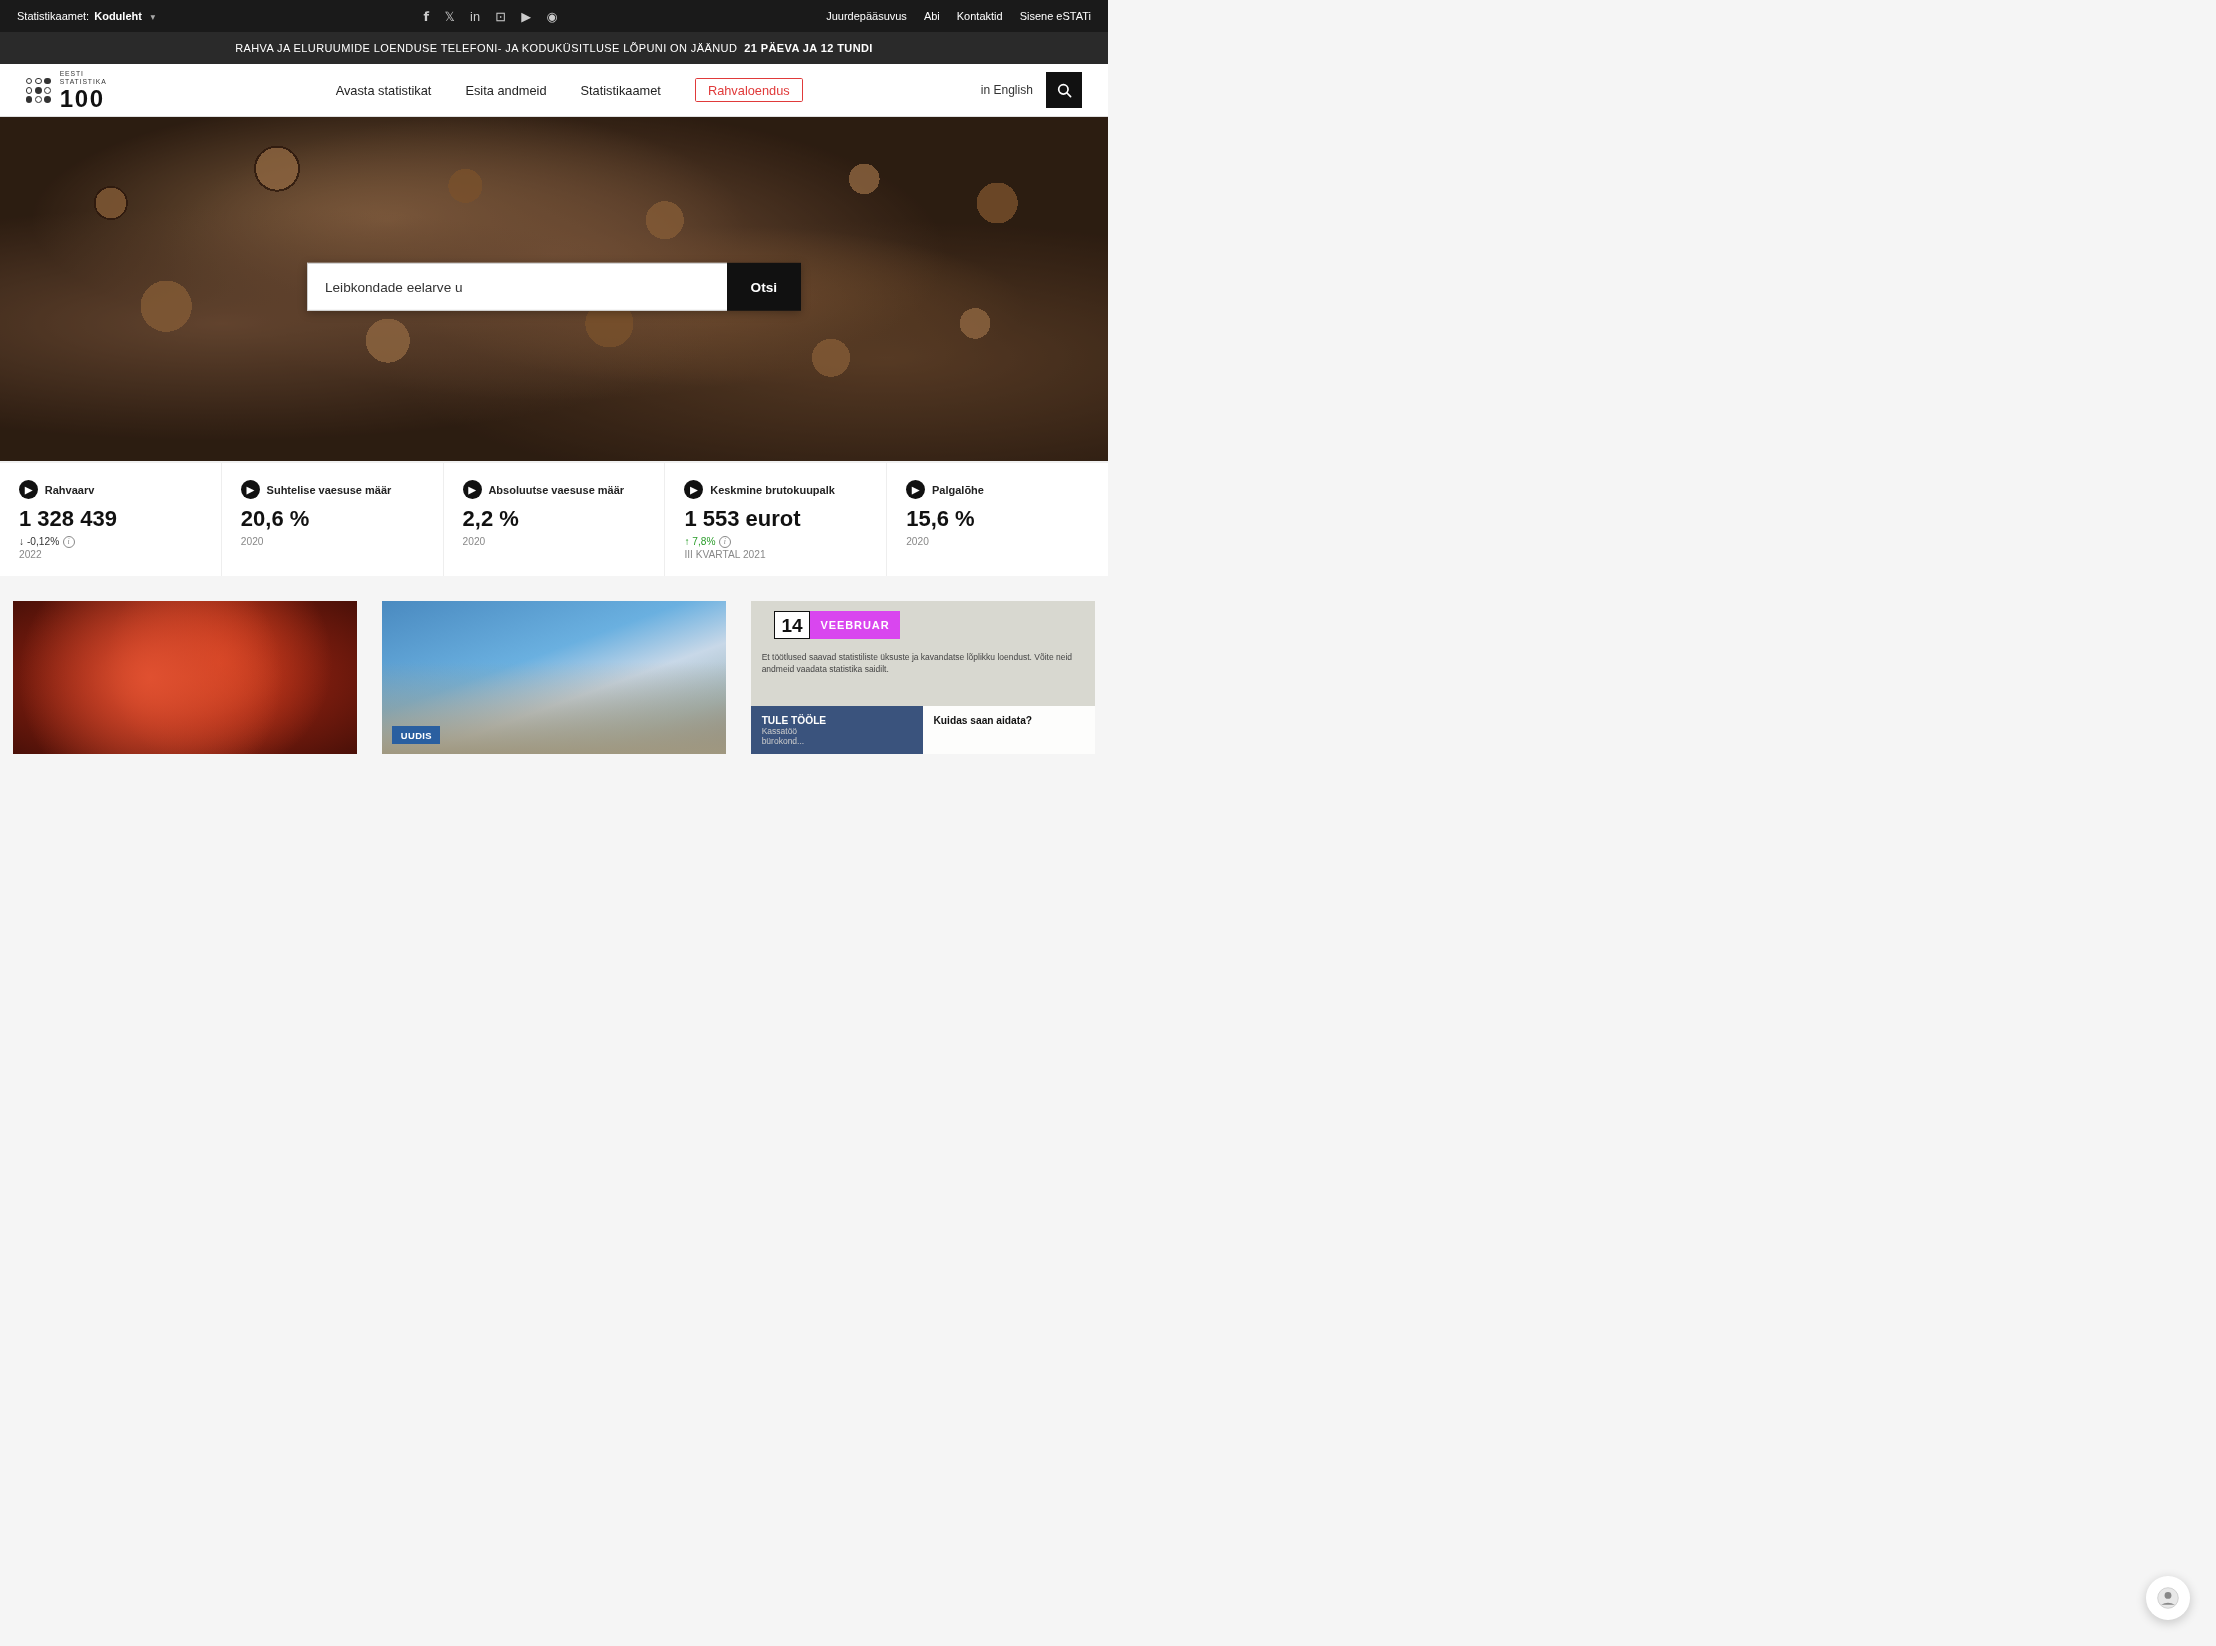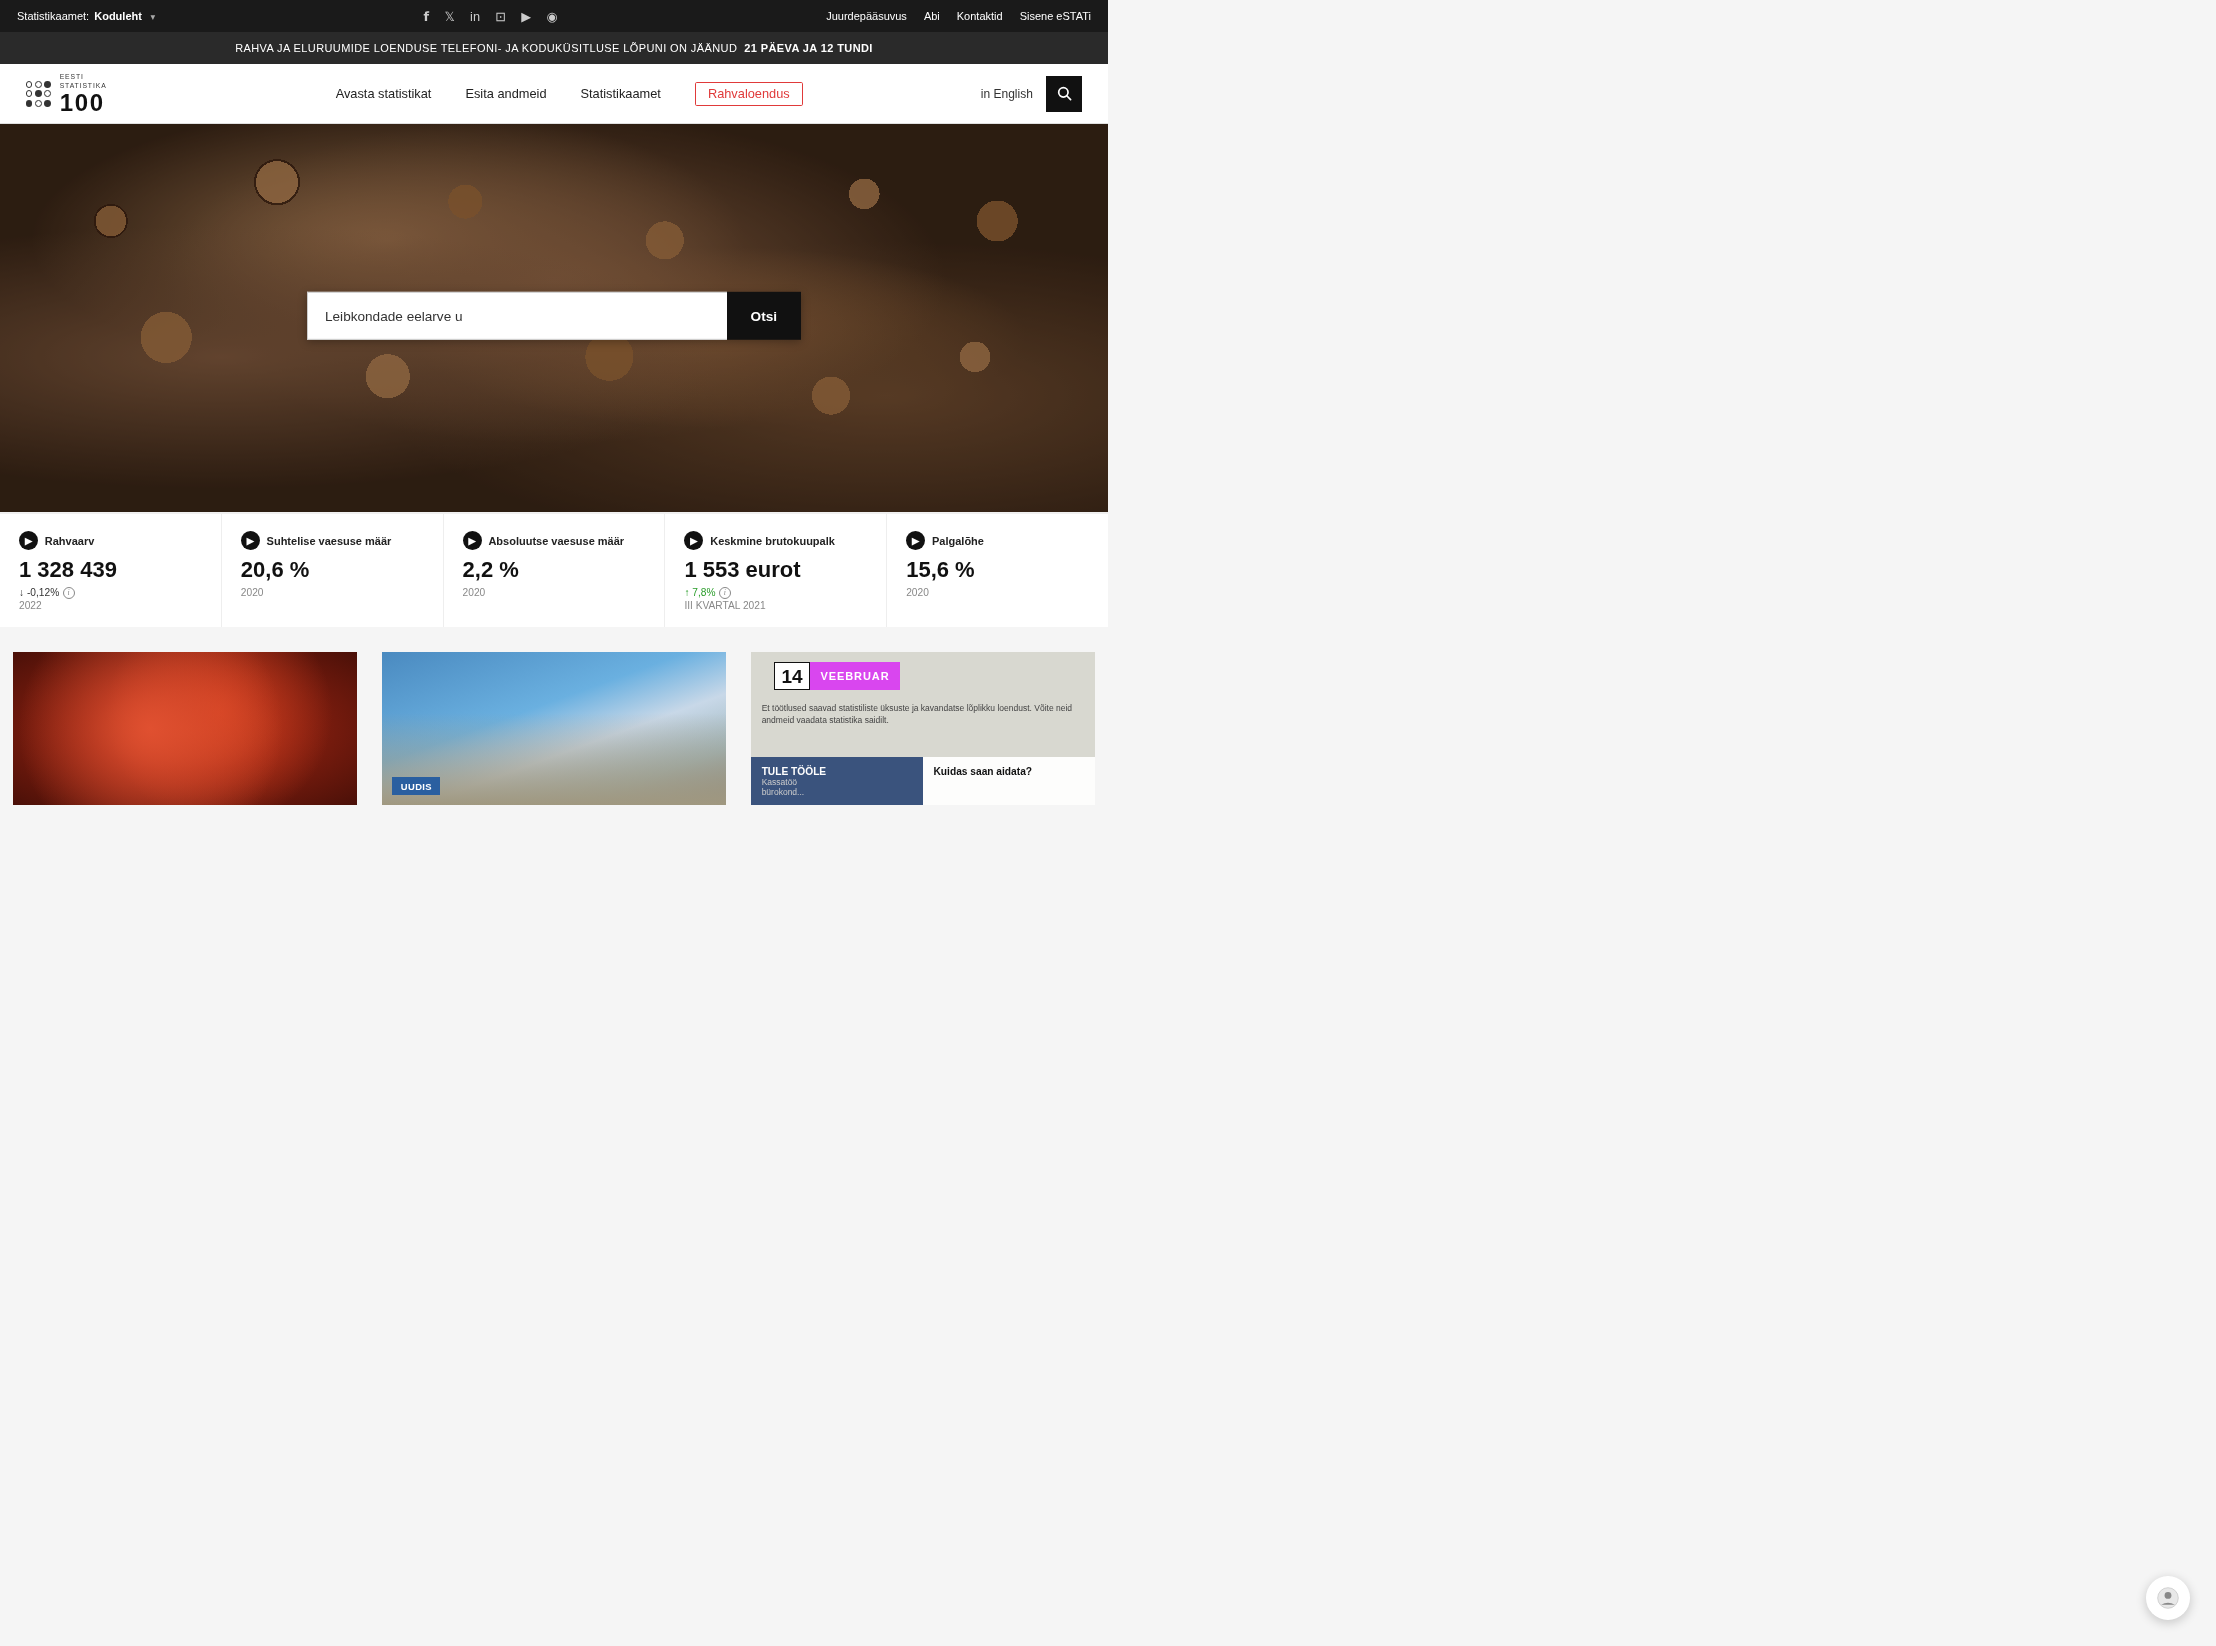--- a/index.html
+++ b/index.html
@@ -64,21 +64,21 @@
     }
     .banner strong { font-weight: bold; }
 
     
     .header {
       background: #fff;
       border-bottom: 0.9px solid #e0e0e0;
       display: flex;
       align-items: center;
       padding: 0 25.6px;
-      height: 60px;
+      height: 53px;
       position: relative;
     }
     .logo {
       display: flex;
       align-items: center;
       gap: 8.5px;
       margin-right: 51px;
     }
     .logo-dots {
       display: grid;
@@ -150,21 +150,21 @@
       align-items: center;
       justify-content: center;
       cursor: pointer;
       font-size: 15.3px;
     }
 
     
     .hero {
       position: relative;
       width: 100%;
-      height: 388px;
+      height: 344px;
       background: #4a3728;
       overflow: hidden;
     }
     .hero-bg {
       width: 100%;
       height: 100%;
       background: 
         radial-gradient(ellipse at 20% 60%, #8b6344 0%, transparent 40%),
         radial-gradient(ellipse at 50% 40%, #a0724e 0%, transparent 50%),
         radial-gradient(ellipse at 80% 70%, #7a5535 0%, transparent 40%),

